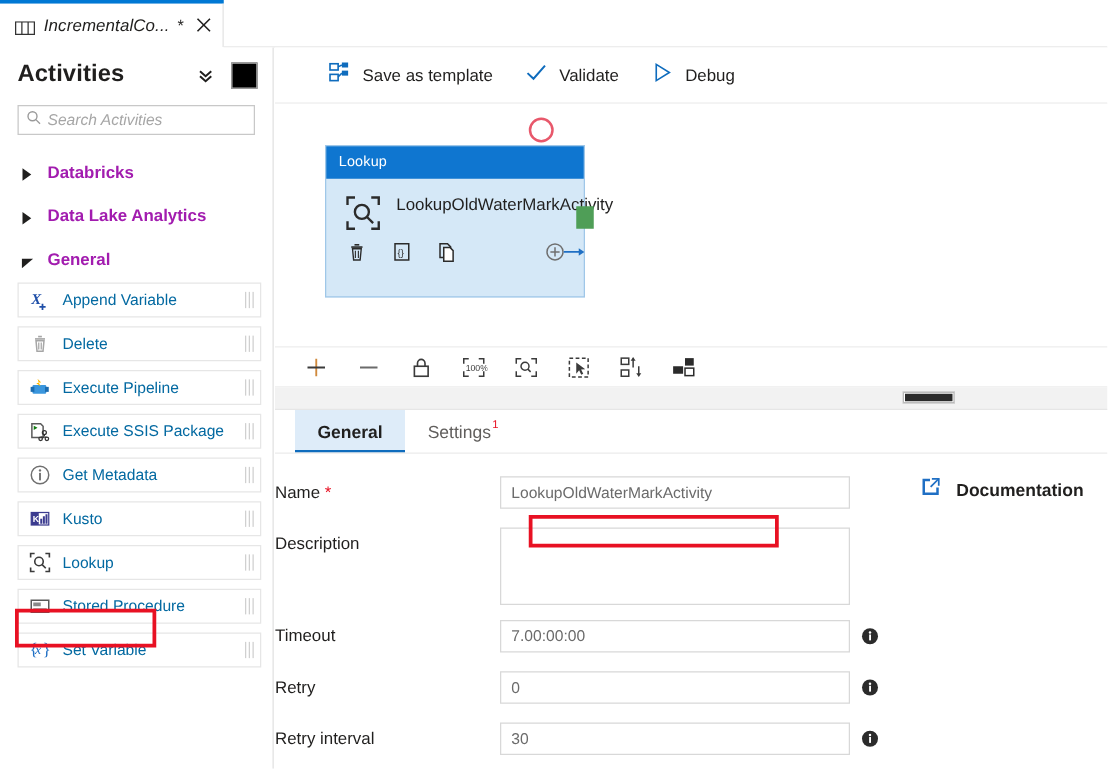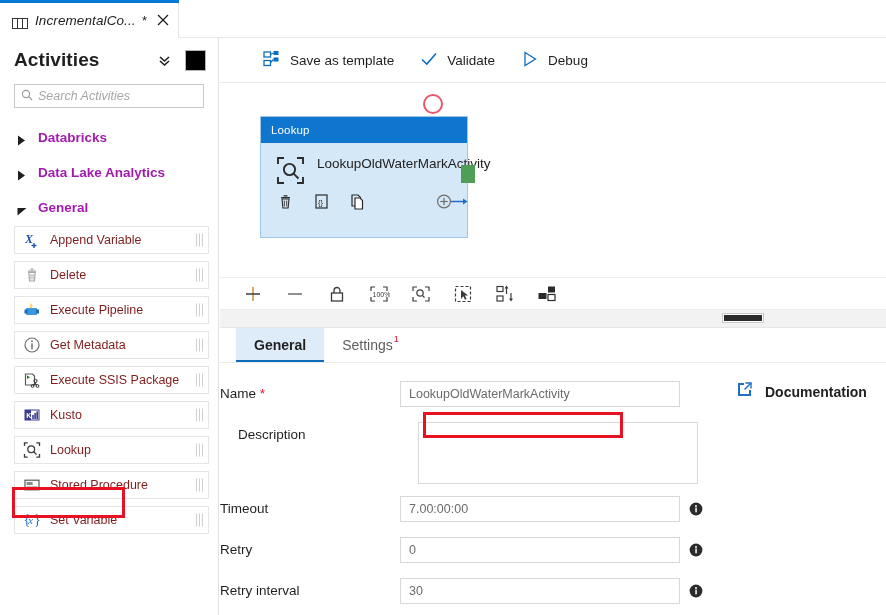--- a/index.html
+++ b/index.html
@@ -75,21 +75,21 @@
   .tri { width: 9px; height: 11px; flex: 0 0 auto; }
   .tree-group-label { font-size: 13.5px; font-weight: bold; color: #a21caf; }
 
   .act-item {
     position: relative; margin: 0 9px 7px 14px; height: 28px;
     border: 1px solid #e6e6e6; background: #fff;
     display: flex; align-items: center; gap: 9px; padding-left: 8px;
     cursor: pointer;
   }
   .act-icon { width: 18px; height: 18px; flex: 0 0 auto; display:block; }
-  .act-label { font-size: 12.5px; color: #7f1d1d; white-space: nowrap; }
+  .act-label { font-size: 12.5px; color: #0369a1; white-space: nowrap; }
   .grip {
     position: absolute; right: 5px; top: 50%; transform: translateY(-50%);
     display: flex; gap: 2px;
   }
   .grip i { display: block; width: 1px; height: 13px; background: #d0d0d0; }
   .act-list { margin-top: 1px; }
 
   
   .anno-lookup {
     position: absolute; left: 12px; top: 487px; width: 113px; height: 31px;
@@ -181,21 +181,21 @@
     content: ""; position: absolute; left: 0; right: 0; bottom: 0;
     height: 2px; background: #0f6cbd;
   }
   .ptab sup { color: #e81123; font-size: 9px; margin-left: 1px; top: -6px; position: relative; font-weight: normal;}
   .ptabs-line {
     position: absolute; left: 0; top: 34px; width: 666px; height: 1px; background: #ebebeb;
   }
 
   .form { position: relative; padding-top: 19px; }
   .frow { display: flex; align-items: flex-start; height: 41px; }
-  .frow.tall { height: 74px; margin-left: 18px; }
+  .frow.tall { height: 74px; }
   .flabel {
     width: 180px; font-size: 13.5px; color: #201f1e; padding-top: 5px;
     flex: 0 0 auto;
   }
   .req { color: #e81123; }
   .finput {
     width: 280px; height: 26px; border: 1px solid #d8d8d8; background: #fff;
     font-size: 12.5px; color: #6b6b6b; padding: 0 8px;
     font-family: "Liberation Sans", sans-serif; outline: none;
   }
@@ -347,46 +347,46 @@
           <span class="grip">
               <i></i>
               <i></i>
               <i></i>
             </span>
         </div>
 
         <div class="act-item">
           <span class="act-icon">
             <svg width="18" height="18" viewBox="0 0 18 18">
-              <circle cx="9" cy="9" r="7" fill="none" stroke="#707070" stroke-width="1.2"></circle>
-              <circle cx="9" cy="5.3" r="0.95" fill="#707070"></circle>
-              <rect x="8.25" y="7.3" width="1.5" height="6" fill="#707070"></rect>
-            </svg>
-          </span>
-          <span class="act-label">Get Metadata</span>
-          <span class="grip">
-              <i></i>
-              <i></i>
-              <i></i>
-            </span>
-        </div>
-
-        <div class="act-item">
-          <span class="act-icon">
-            <svg width="18" height="18" viewBox="0 0 18 18">
               <path d="M2.5 3 h7 l2 2 v9 h-9 Z" fill="none" stroke="#5a5a5a" stroke-width="1.2"></path>
               <polygon points="4,4.5 7,6.2 4,7.9" fill="#107c10"></polygon>
               <circle cx="12.5" cy="10" r="1.6" fill="none" stroke="#333" stroke-width="1"></circle>
               <circle cx="9.5" cy="15" r="1.4" fill="none" stroke="#333" stroke-width="1"></circle>
               <circle cx="14.5" cy="15" r="1.4" fill="none" stroke="#333" stroke-width="1"></circle>
               <line x1="12.5" y1="11.6" x2="12.5" y2="13" stroke="#333" stroke-width="1"></line>
               <line x1="9.8" y1="13.7" x2="14.2" y2="13.7" stroke="#333" stroke-width="1"></line>
             </svg>
           </span>
           <span class="act-label">Execute SSIS Package</span>
+          <span class="grip">
+              <i></i>
+              <i></i>
+              <i></i>
+            </span>
+        </div>
+
+        <div class="act-item">
+          <span class="act-icon">
+            <svg width="18" height="18" viewBox="0 0 18 18">
+              <circle cx="9" cy="9" r="7" fill="none" stroke="#707070" stroke-width="1.2"></circle>
+              <circle cx="9" cy="5.3" r="0.95" fill="#707070"></circle>
+              <rect x="8.25" y="7.3" width="1.5" height="6" fill="#707070"></rect>
+            </svg>
+          </span>
+          <span class="act-label">Get Metadata</span>
           <span class="grip">
               <i></i>
               <i></i>
               <i></i>
             </span>
         </div>
 
         <div class="act-item">
           <span class="act-icon">
             <svg width="18" height="18" viewBox="0 0 18 18">

